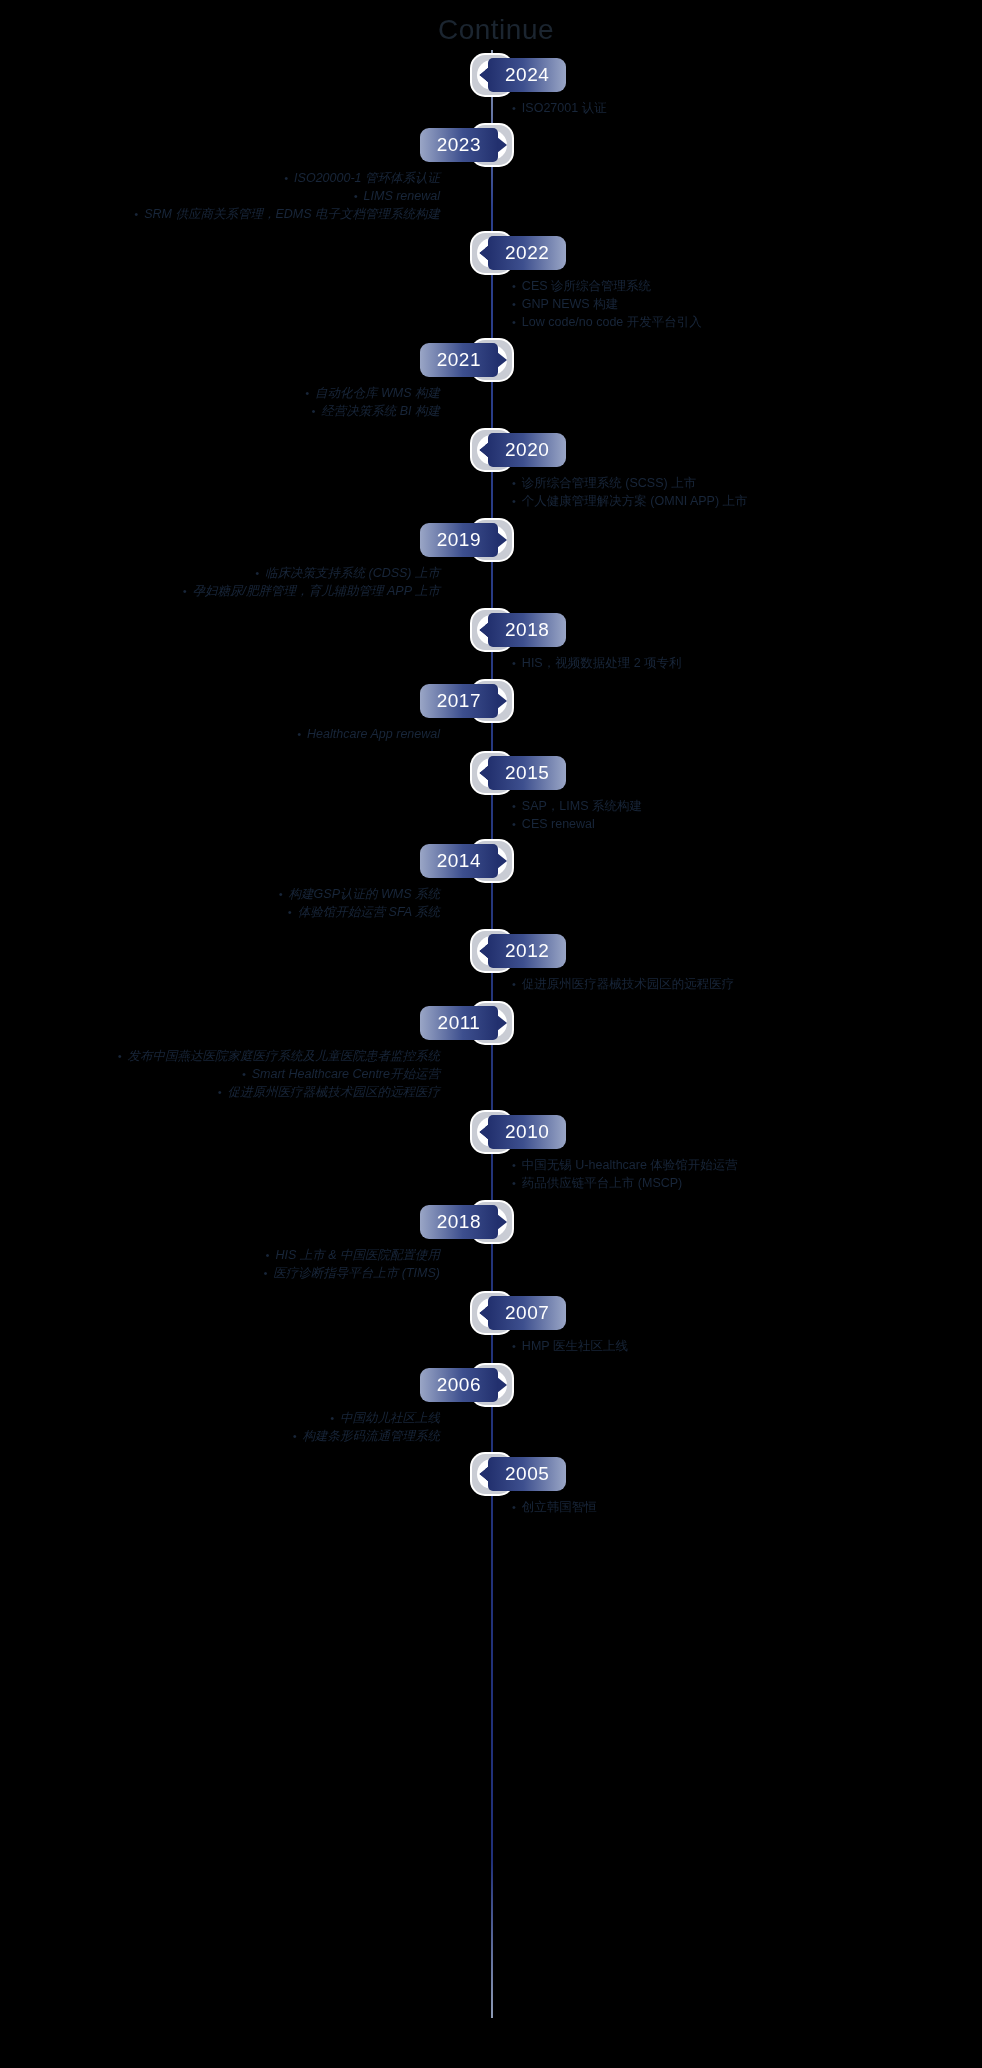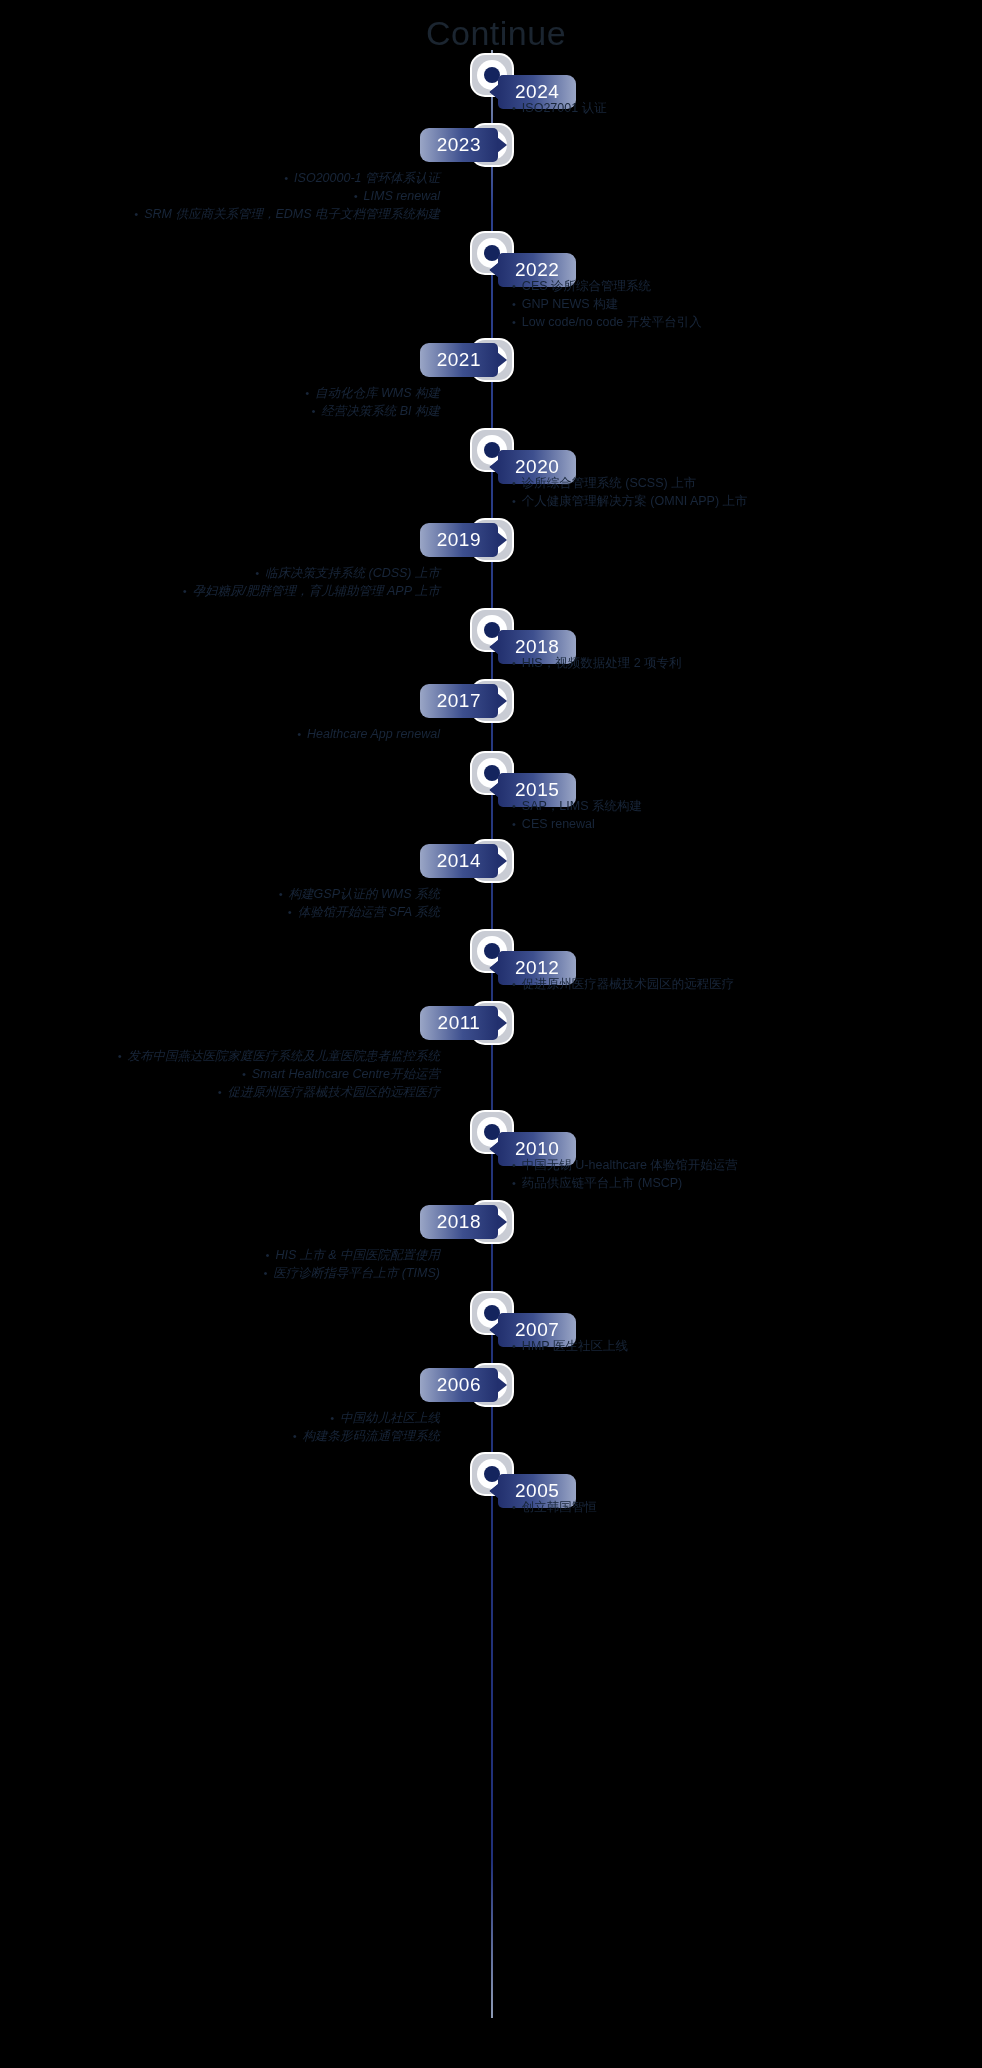--- a/index.html
+++ b/index.html
@@ -18,21 +18,21 @@
   }
 
   
   .page-title {
     position: absolute;
     top: 14px;
     left: 0;
     width: 982px;
     text-align: center;
     color: #1b2530;
-    font-size: 34px;
+    font-size: 28px;
     font-weight: 400;
     letter-spacing: 0.5px;
     padding-left: 10px;
   }
 
   
   .spine {
     position: absolute;
     left: 491px;
     top: 50px;
@@ -88,25 +88,24 @@
     min-width: 78px;
     padding: 0 17px;
     display: flex;
     align-items: center;
     justify-content: center;
     color: #ffffff;
     font-size: 19px;
     letter-spacing: 0.5px;
   }
   .year-pill.right {
-    left: 498px;
+    left: 488px;
     border-radius: 5px 9px 9px 5px;
     background: linear-gradient(to right, #22306e 0%, #3d4f8e 45%, #9aa6c6 100%);
     clip-path: polygon(0 0, 100% 0, 100% 100%, 0 100%, 0 72%, -9px 50%, 0 28%);
-    margin-top: 17px;
   }
   .year-pill.right::before {
     content: "";
     position: absolute;
     left: -9px;
     top: 9px;
     width: 0; height: 0;
     border-top: 8px solid transparent;
     border-bottom: 8px solid transparent;
     border-right: 10px solid #22306e;

